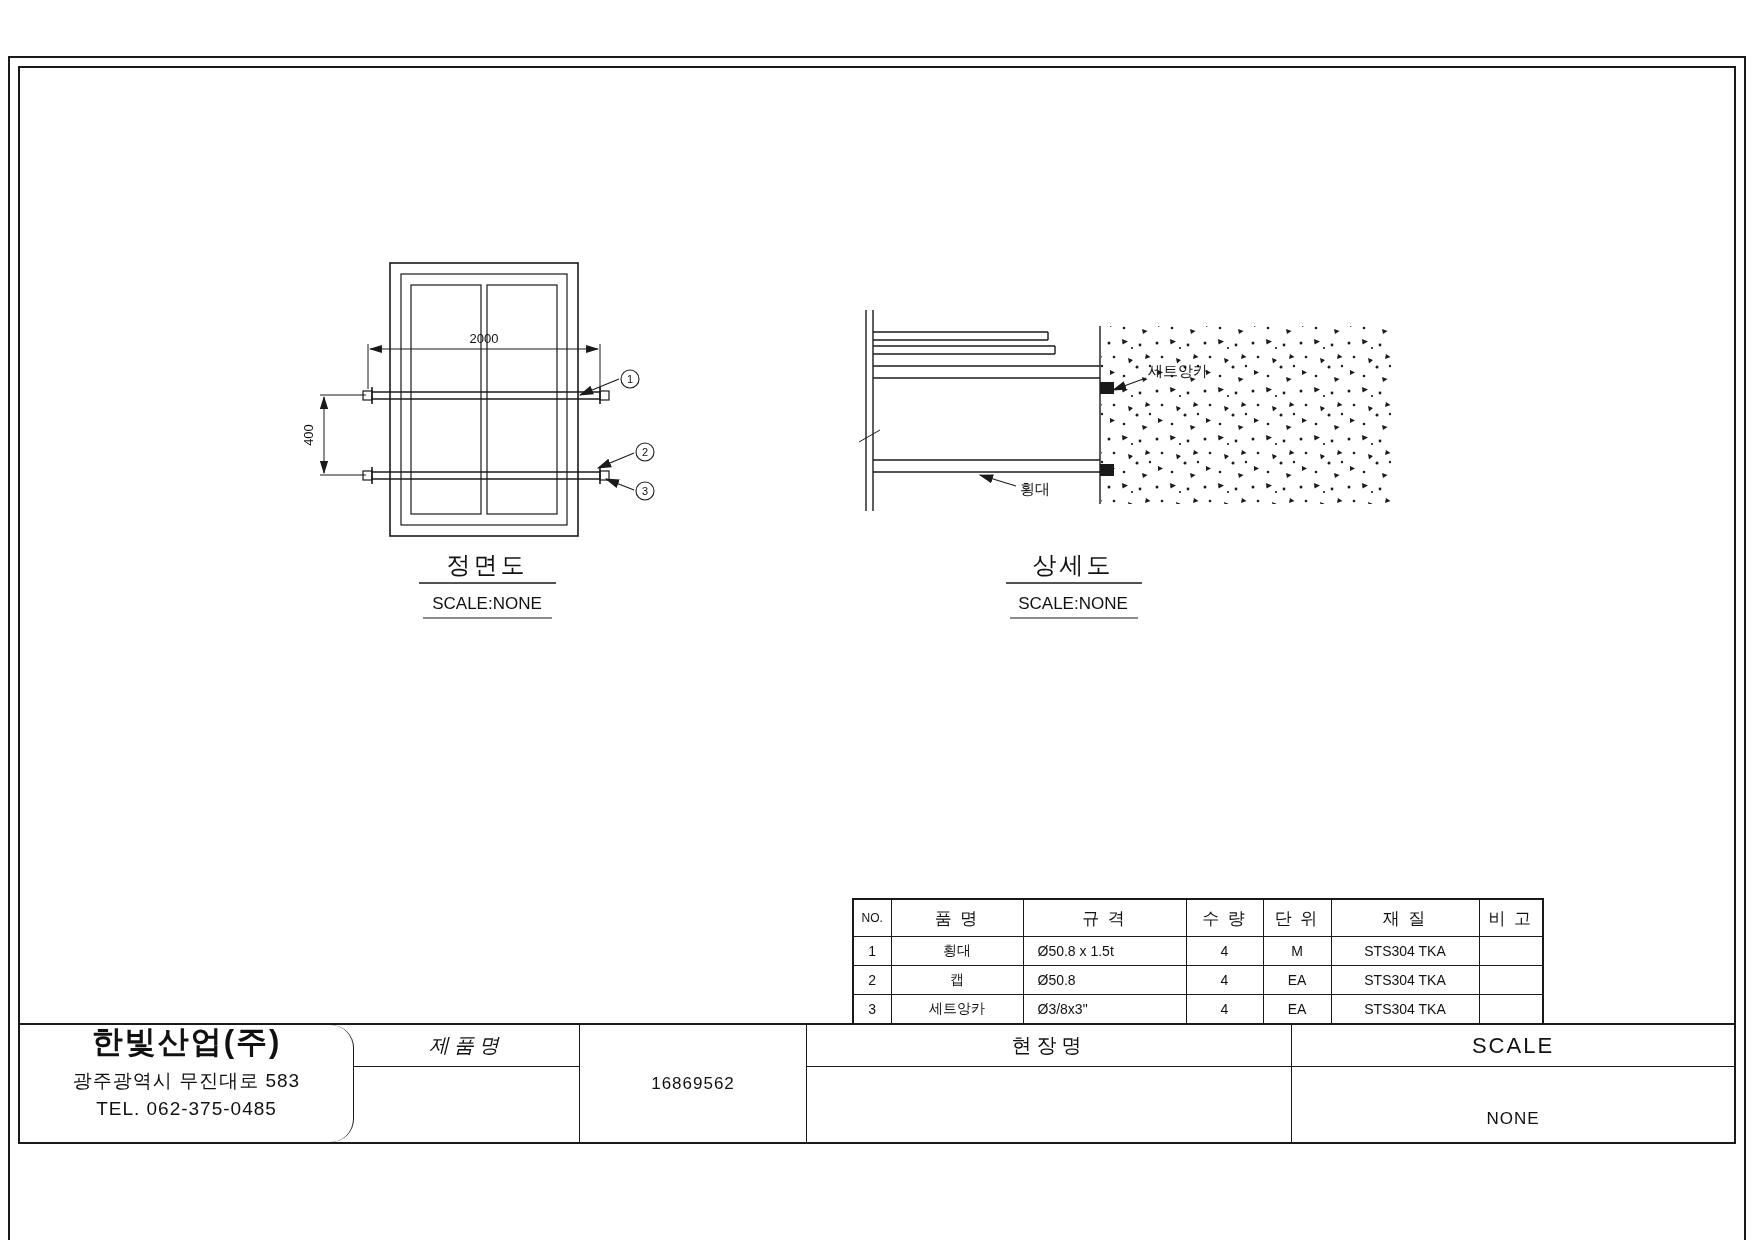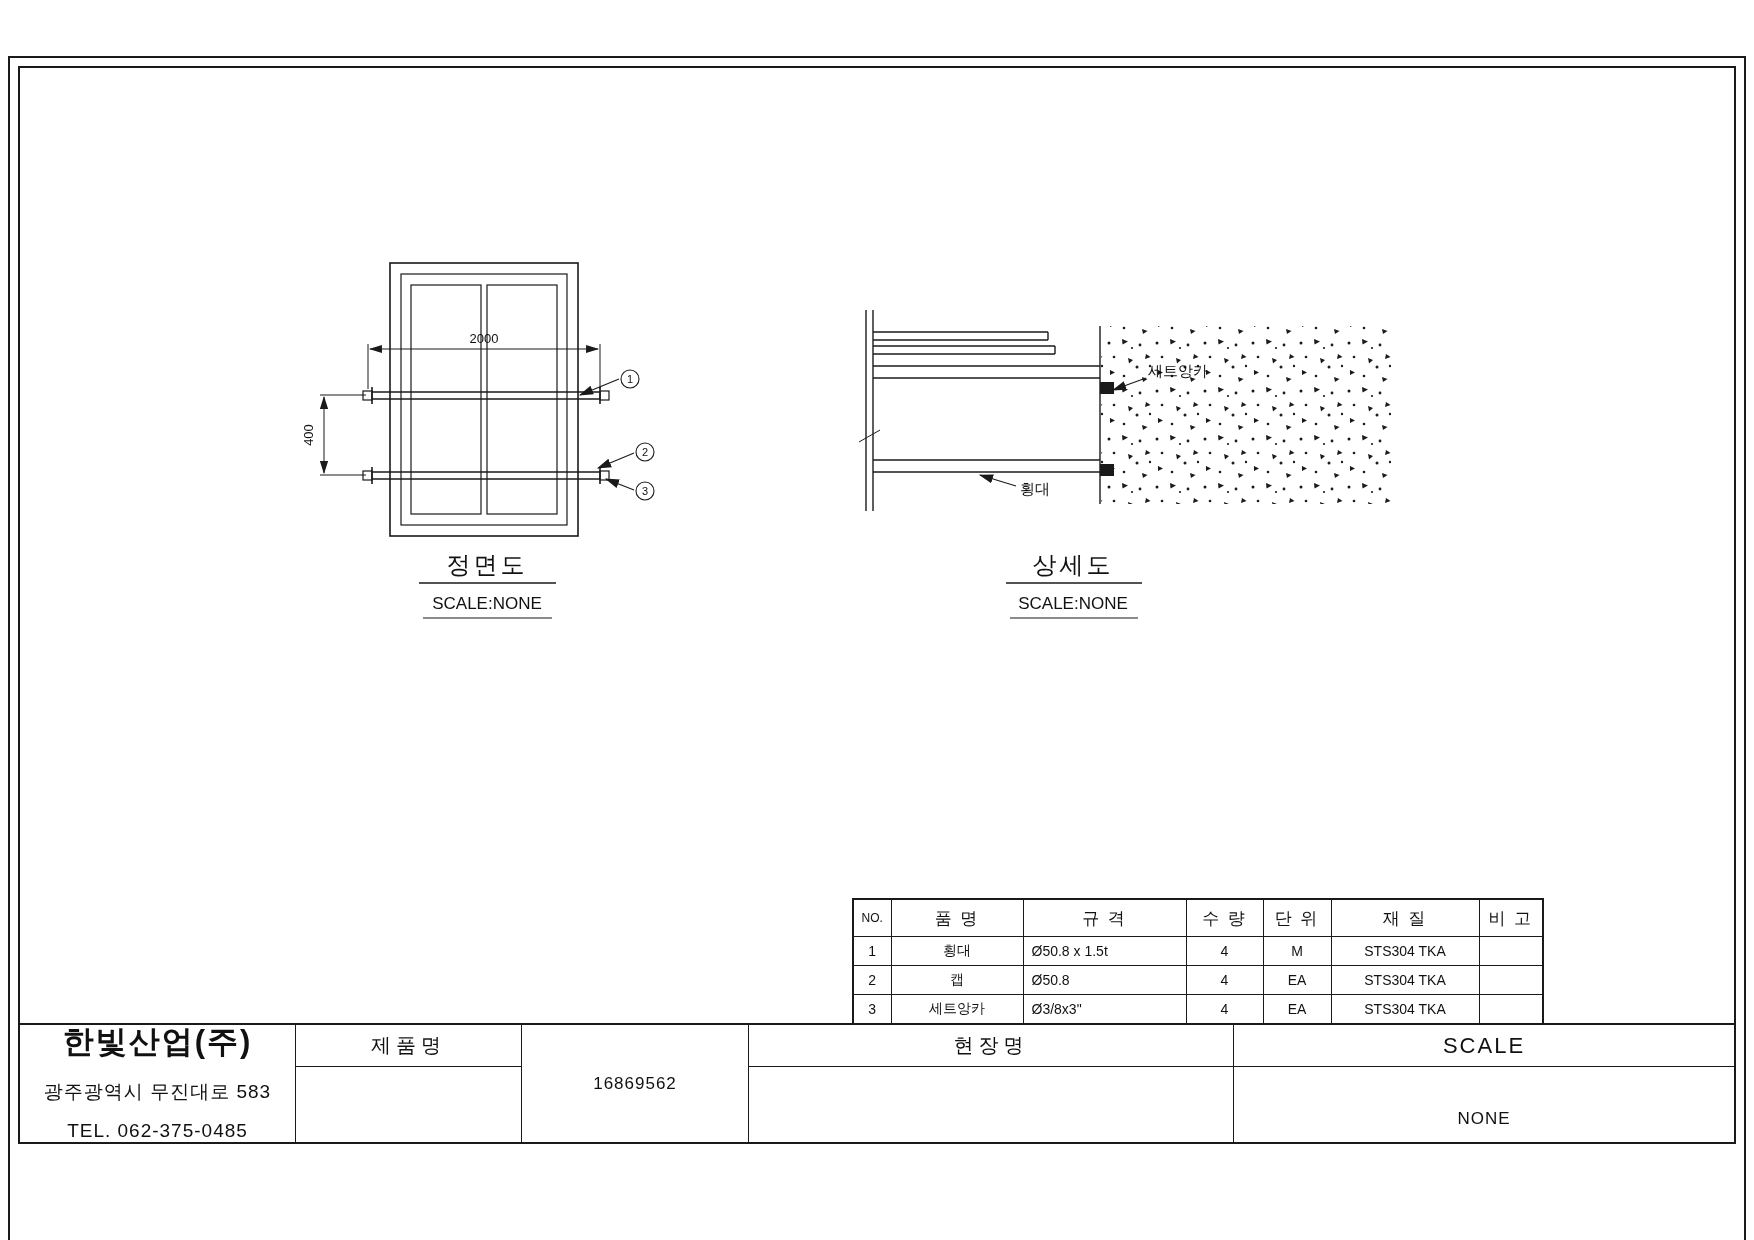--- a/index.html
+++ b/index.html
@@ -10,33 +10,33 @@
   svg text{font-family:"Liberation Sans",sans-serif;fill:#111;stroke:none;}
   .t-center{text-anchor:middle;}
 
   
   .parts-wrap{position:absolute;left:852px;top:850px;}
   table.parts{border-collapse:collapse;table-layout:fixed;width:690px;border:2px solid #1a1a1a;background:#fff;}
   table.parts th,table.parts td{border:1.5px solid #1a1a1a;text-align:center;vertical-align:middle;padding:0;font-weight:normal;}
   table.parts th{height:36px;font-size:17px;letter-spacing:2px;}
   table.parts th.no{font-size:12px;letter-spacing:0;}
   table.parts td{height:28px;font-size:14px;}
-  table.parts td.spec{text-align:left;padding-left:8px;}
+  table.parts td.spec{text-align:left;padding-left:14px;}
 
   
   .titleblock{position:absolute;left:18px;top:975px;width:1718px;height:121px;border:2px solid #1a1a1a;box-sizing:border-box;display:flex;background:#fff;}
   .tb-col{display:flex;flex-direction:column;border-right:1.5px solid #1a1a1a;box-sizing:border-box;}
   .tb-col:last-child{border-right:none;gap:28px;}
-  .tb-company{width:276px;align-items:center;justify-content:space-between;}
+  .tb-company{width:334px;align-items:center;justify-content:flex-start;border-radius:23px;}
   .tb-company-name{font-size:31px;font-weight:bold;letter-spacing:2px;line-height:1.1;}
   .tb-company-addr{font-size:19px;margin-top:9px;letter-spacing:1px;}
   .tb-company-tel{font-size:19px;margin-top:4px;letter-spacing:1px;}
   .tb-head{height:42px;border-bottom:1.5px solid #1a1a1a;display:flex;align-items:center;justify-content:center;font-size:20px;letter-spacing:5px;box-sizing:border-box;}
   .tb-val{flex:1;display:flex;align-items:center;justify-content:center;font-size:17px;letter-spacing:1px;}
-  .tb-product{width:226px;}
+  .tb-product{width:226px;font-style:italic;}
   .tb-id{width:227px;}
   .tb-site{width:485px;text-align:right;}
   .tb-scale{flex:1;}
   .tb-scale .tb-head{font-size:22px;letter-spacing:2px;}
 </style>
 </head>
 <body>
 
 <div class="page">
   <div class="border-outer"></div>

